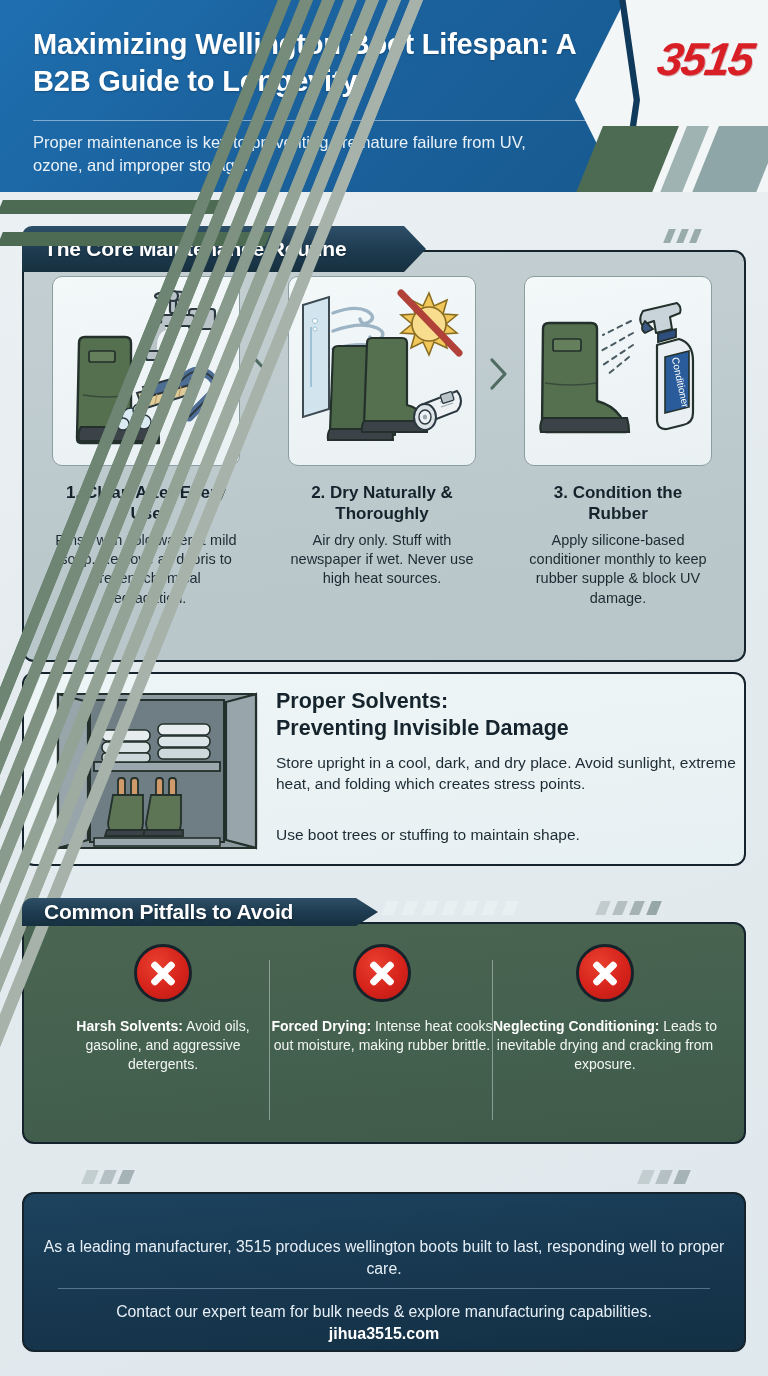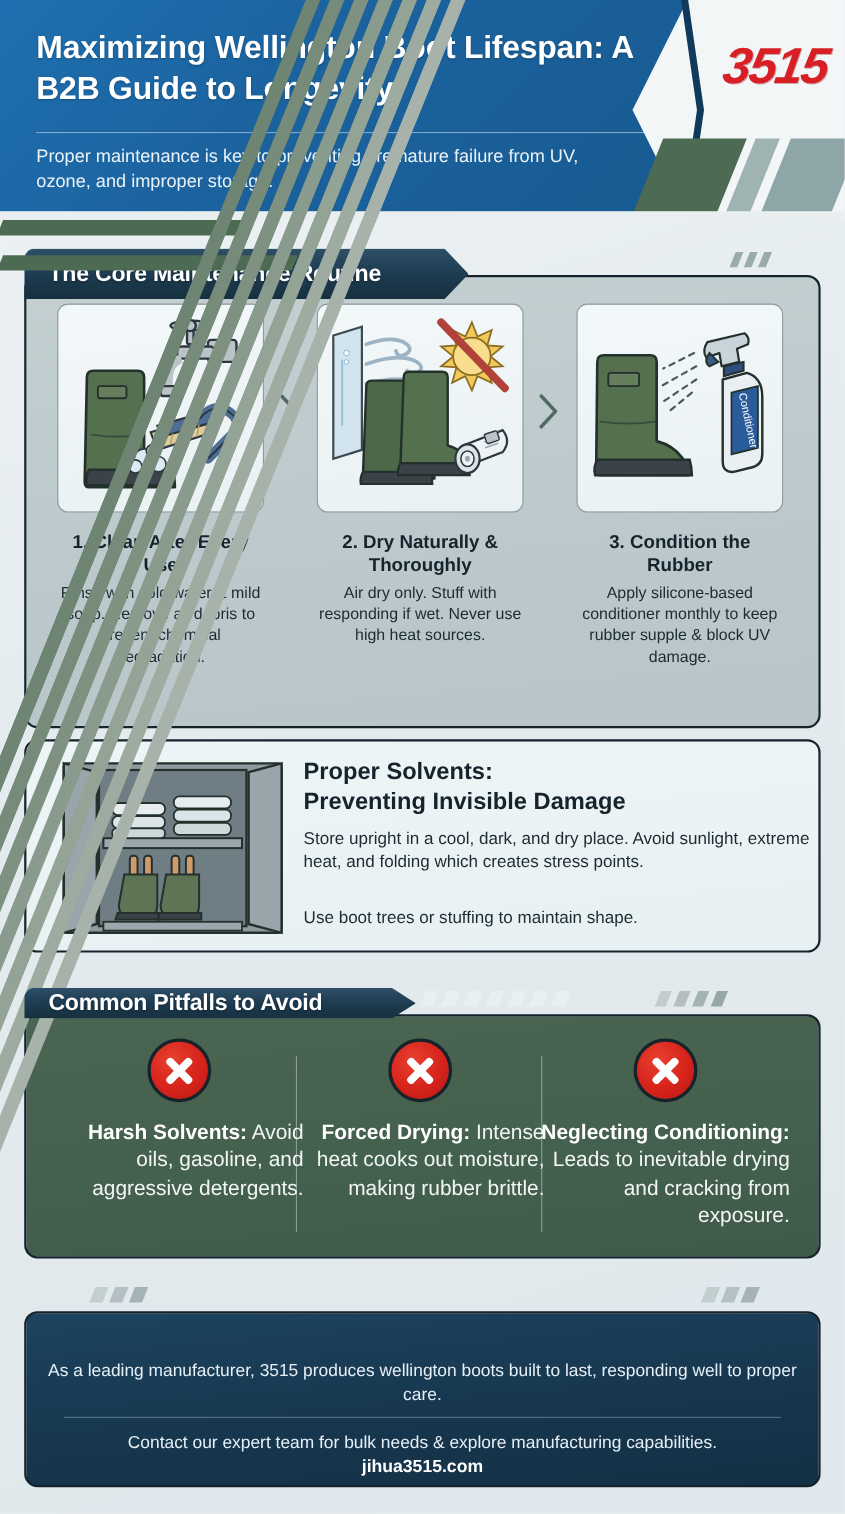--- a/index.html
+++ b/index.html
@@ -230,24 +230,23 @@
   }
   .x-circle::before, .x-circle::after {
     content:''; position:absolute; left:50%; top:50%;
     width: 30px; height: 7px; border-radius: 3px; background:#fff;
     margin-left:-15px; margin-top:-3.5px;
   }
   .x-circle::before { transform: rotate(45deg); }
   .x-circle::after  { transform: rotate(-45deg); }
   .pitfall-text {
     margin-top: 15px;
-    font-size: 19px;
+    font-size: 14px;
     color: #f2f6f3;
     line-height: 1.34;
-    text-align: right;
   }
   .pitfall-text b { color:#ffffff; }
   .pitfall-div {
     position: absolute; top: 36px;
     width: 1px; height: 160px;
     background: rgba(226,236,230,.45);
   }
 
   
   #sec4 {
@@ -403,21 +402,21 @@
             <g stroke="#9aa7ad" stroke-width="1.3">
               <path d="M150 120 l14 -5"></path>
                 <path d="M151 125 l13 -5"></path>
                 <path d="M152 130 l12 -4"></path>
             </g>
             <rect x="152" y="116" width="12" height="9" rx="1.5" fill="#b9c3c8" stroke="#2b3840" stroke-width="1.3" transform="rotate(-18 158 120)"></rect>
           </g>
         </svg>
       </div>
       <div class="step-title">2. Dry Naturally &amp; Thoroughly</div>
-      <div class="step-desc">Air dry only. Stuff with responding if wet. Never use high heat sources.</div>
+      <div class="step-desc">Air dry only. Stuff with newspaper if wet. Never use high heat sources.</div>
     </div>
 
     <div class="chev" style="left:464px;">
       <svg viewBox="0 0 22 34" width="22" height="34">
           <path d="M4 3 L17 17 L4 31" fill="none" stroke="#4f6b62" stroke-width="3.2" stroke-linecap="round" stroke-linejoin="round"></path>
         </svg>
     </div>
 
     <div class="step" style="left:500px;">
       <div class="step-img">

